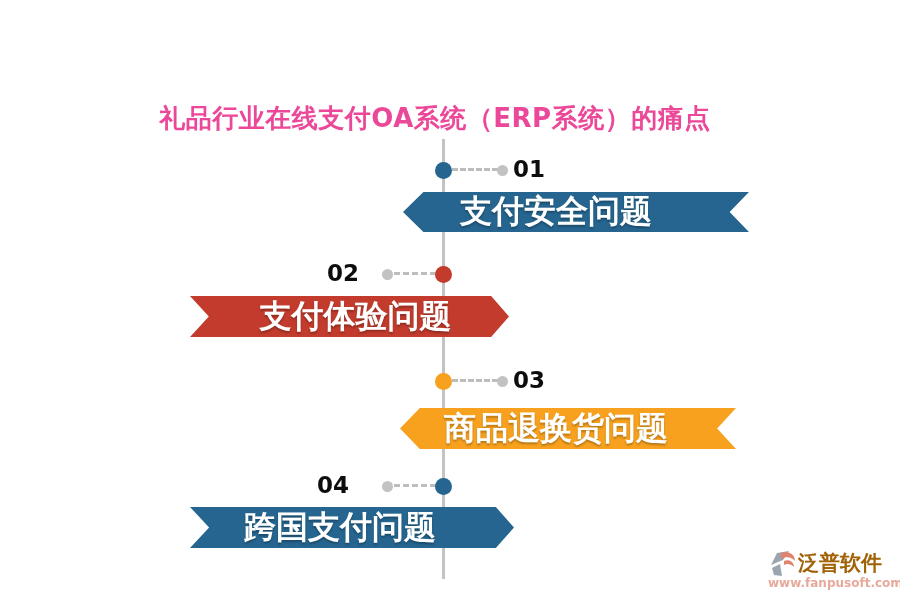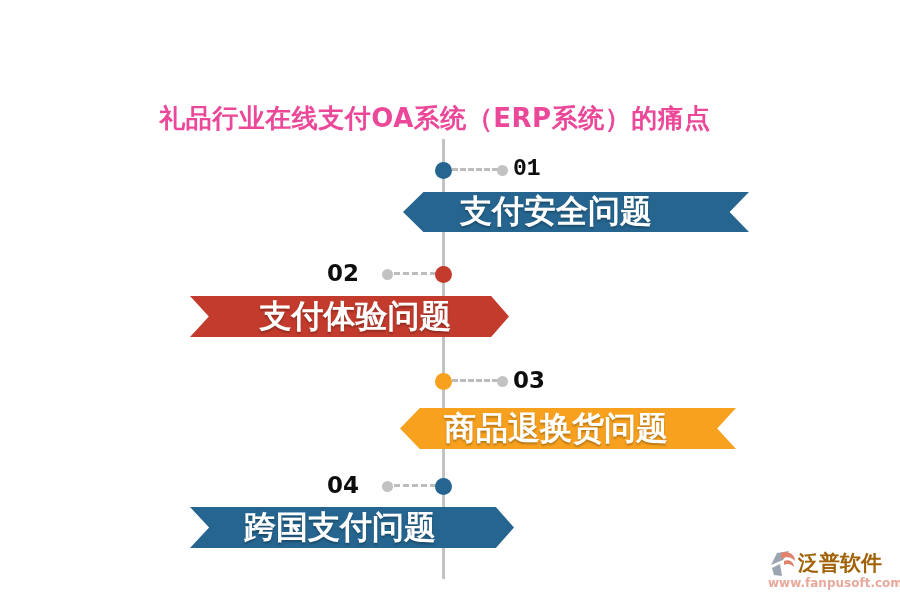--- a/index.html
+++ b/index.html
@@ -26,24 +26,24 @@
   
   .banner.right-side{clip-path:polygon(0 50%,5.9% 0,100% 0,94.4% 50%,100% 100%,5.9% 100%);}
   
   .banner.left-side{clip-path:polygon(0 0,94.4% 0,100% 50%,94.4% 100%,0 100%,5.9% 50%);}
 
   .b1{left:403px;top:192px;width:306px;height:40px;padding-right:40px;}
   .b2{left:190px;top:296px;width:307px;height:41px;padding-left:12px;}
   .b3{left:400px;top:408px;width:312px;height:41px;padding-right:24px;}
   .b4{left:190px;top:507px;width:300px;height:41px;padding-right:24px;}
 
-  .n1{left:435px;top:162px;}  .e1{left:497px;top:165px;}  .d1{left:452px;top:168px;width:46px;}  .t1{left:513px;top:156px;font-family:Liberation Mono, monospace;}
+  .n1{left:435px;top:162px;}  .e1{left:497px;top:165px;}  .d1{left:452px;top:168px;width:46px;}  .t1{left:513px;top:156px;}
   .n2{left:435px;top:266px;}  .e2{left:382px;top:269px;}  .d2{left:394px;top:272px;width:42px;}  .t2{left:327px;top:260px;}
   .n3{left:435px;top:373px;}  .e3{left:497px;top:376px;}  .d3{left:452px;top:379px;width:46px;}  .t3{left:513px;top:367px;}
-  .n4{left:435px;top:478px;}  .e4{left:382px;top:481px;}  .d4{left:394px;top:484px;width:42px;}  .t4{left:327px;top:472px;}
+  .n4{left:435px;top:478px;}  .e4{left:382px;top:481px;}  .d4{left:394px;top:484px;width:42px;}  .t4{left:317px;top:472px;}
 
   .watermark{position:absolute;left:768px;top:549px;width:130px;}
   .wm-row{display:flex;align-items:flex-start;}
   .wm-icon{width:30px;height:30px;flex:0 0 30px;}
   .wm-brand{font-size:21px;font-weight:bold;color:#a16207;line-height:28px;white-space:nowrap;}
   .wm-url{font-size:12px;color:#e7a99b;margin-top:-3px;text-align:center;white-space:nowrap;font-weight:bold;}
 </style>
 </head>
 <body>
 

